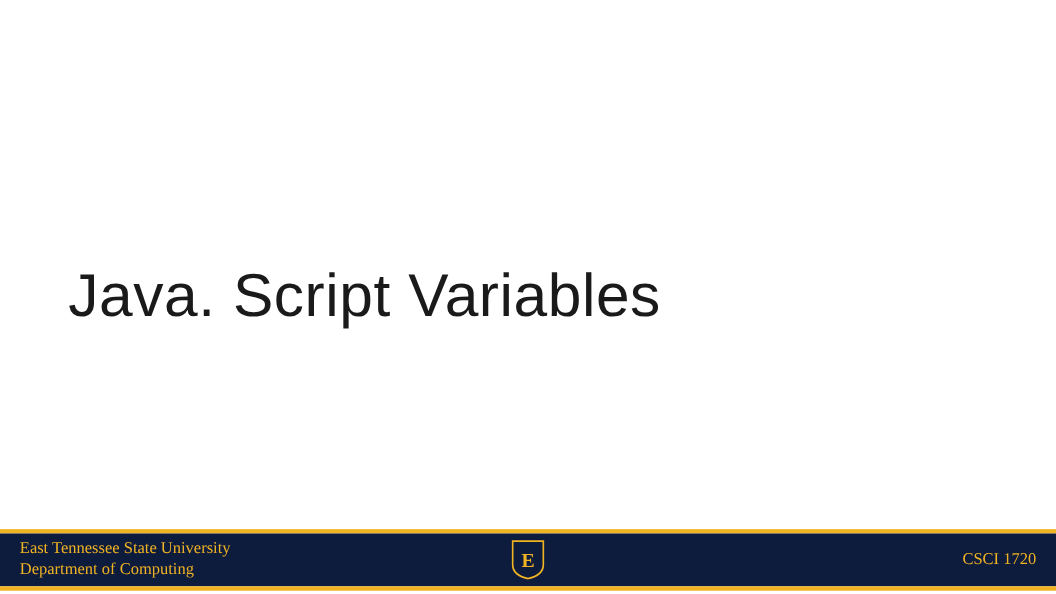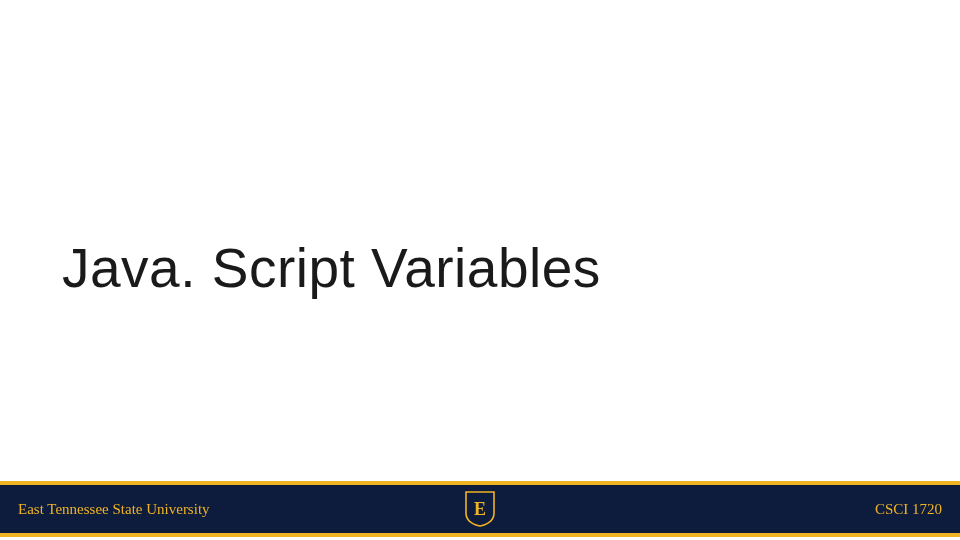--- a/index.html
+++ b/index.html
@@ -88,20 +88,21 @@
 
 <div class="slide">
 
   <div class="title">Java. Script Variables</div>
 
   <div class="footer">
     <div class="footer-top-line"></div>
     <div class="footer-band">
       <div class="footer-left">
         <span>East Tennessee State University</span>
+        <span>Department of Computing</span>
       </div>
       <div class="footer-center">
         <svg class="logo-shield" viewBox="0 0 30 36">
           <path d="M1 1 H29 V22 Q29 32 15 35 Q1 32 1 22 Z" fill="none" stroke="#f0b323" stroke-width="1.6"></path>
           <text x="15" y="24" text-anchor="middle" font-family="Georgia, serif" font-size="18" font-weight="bold" fill="#f0b323">E</text>
         </svg>
       </div>
       <div class="footer-right">
         <span>CSCI 1720</span>
       </div>

